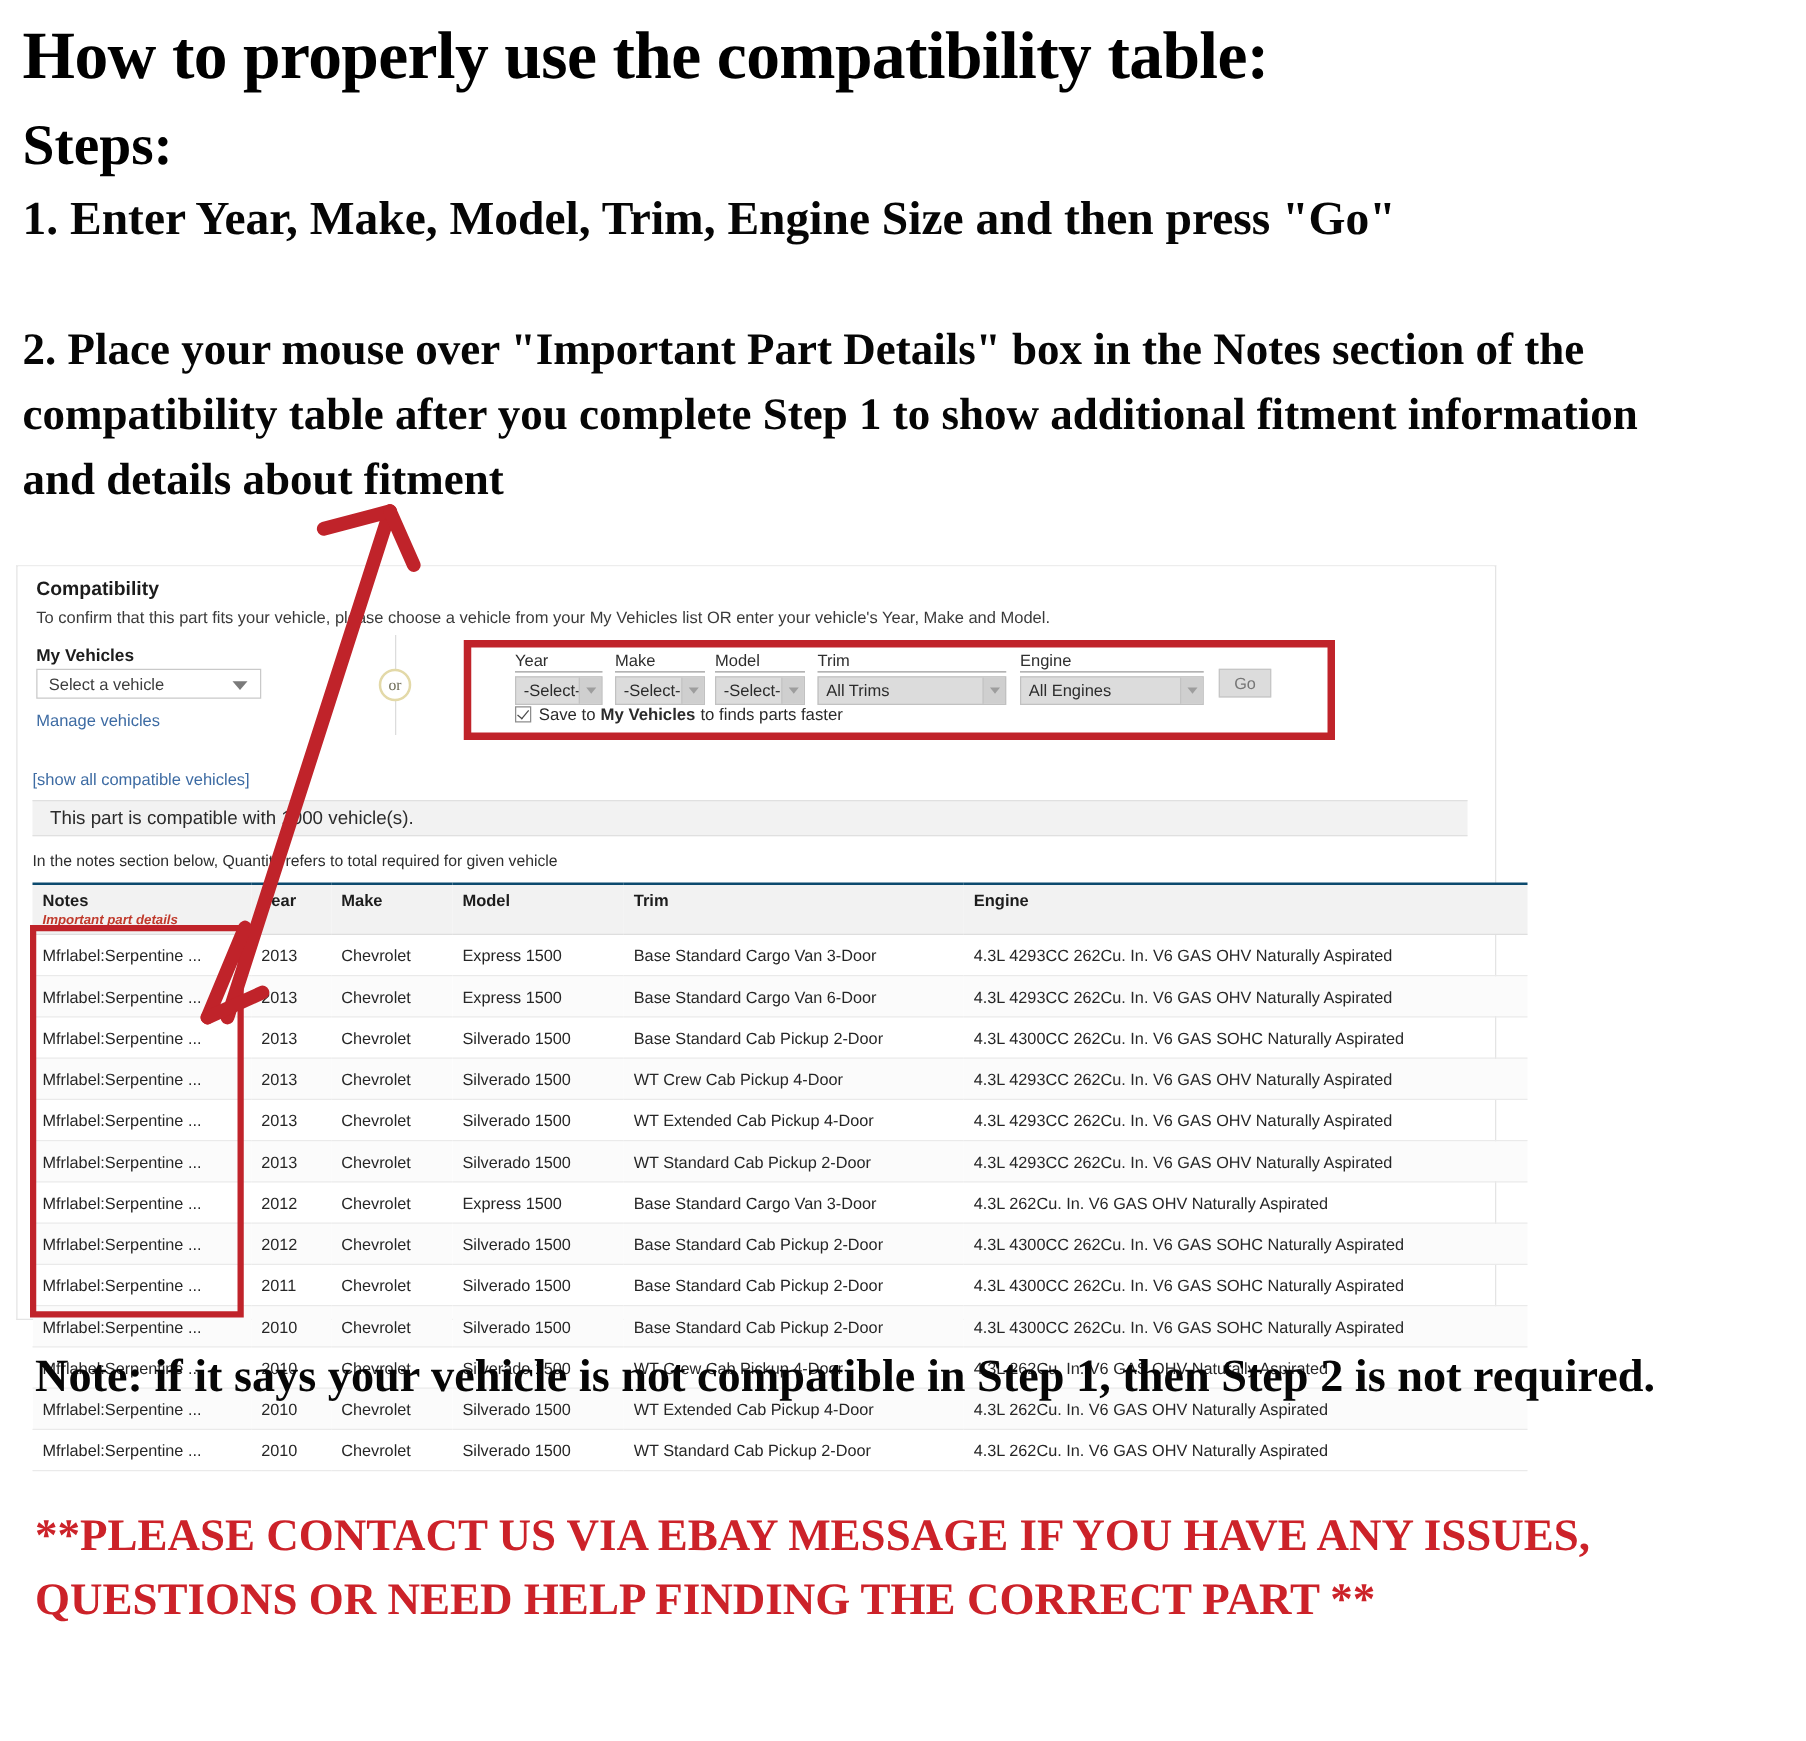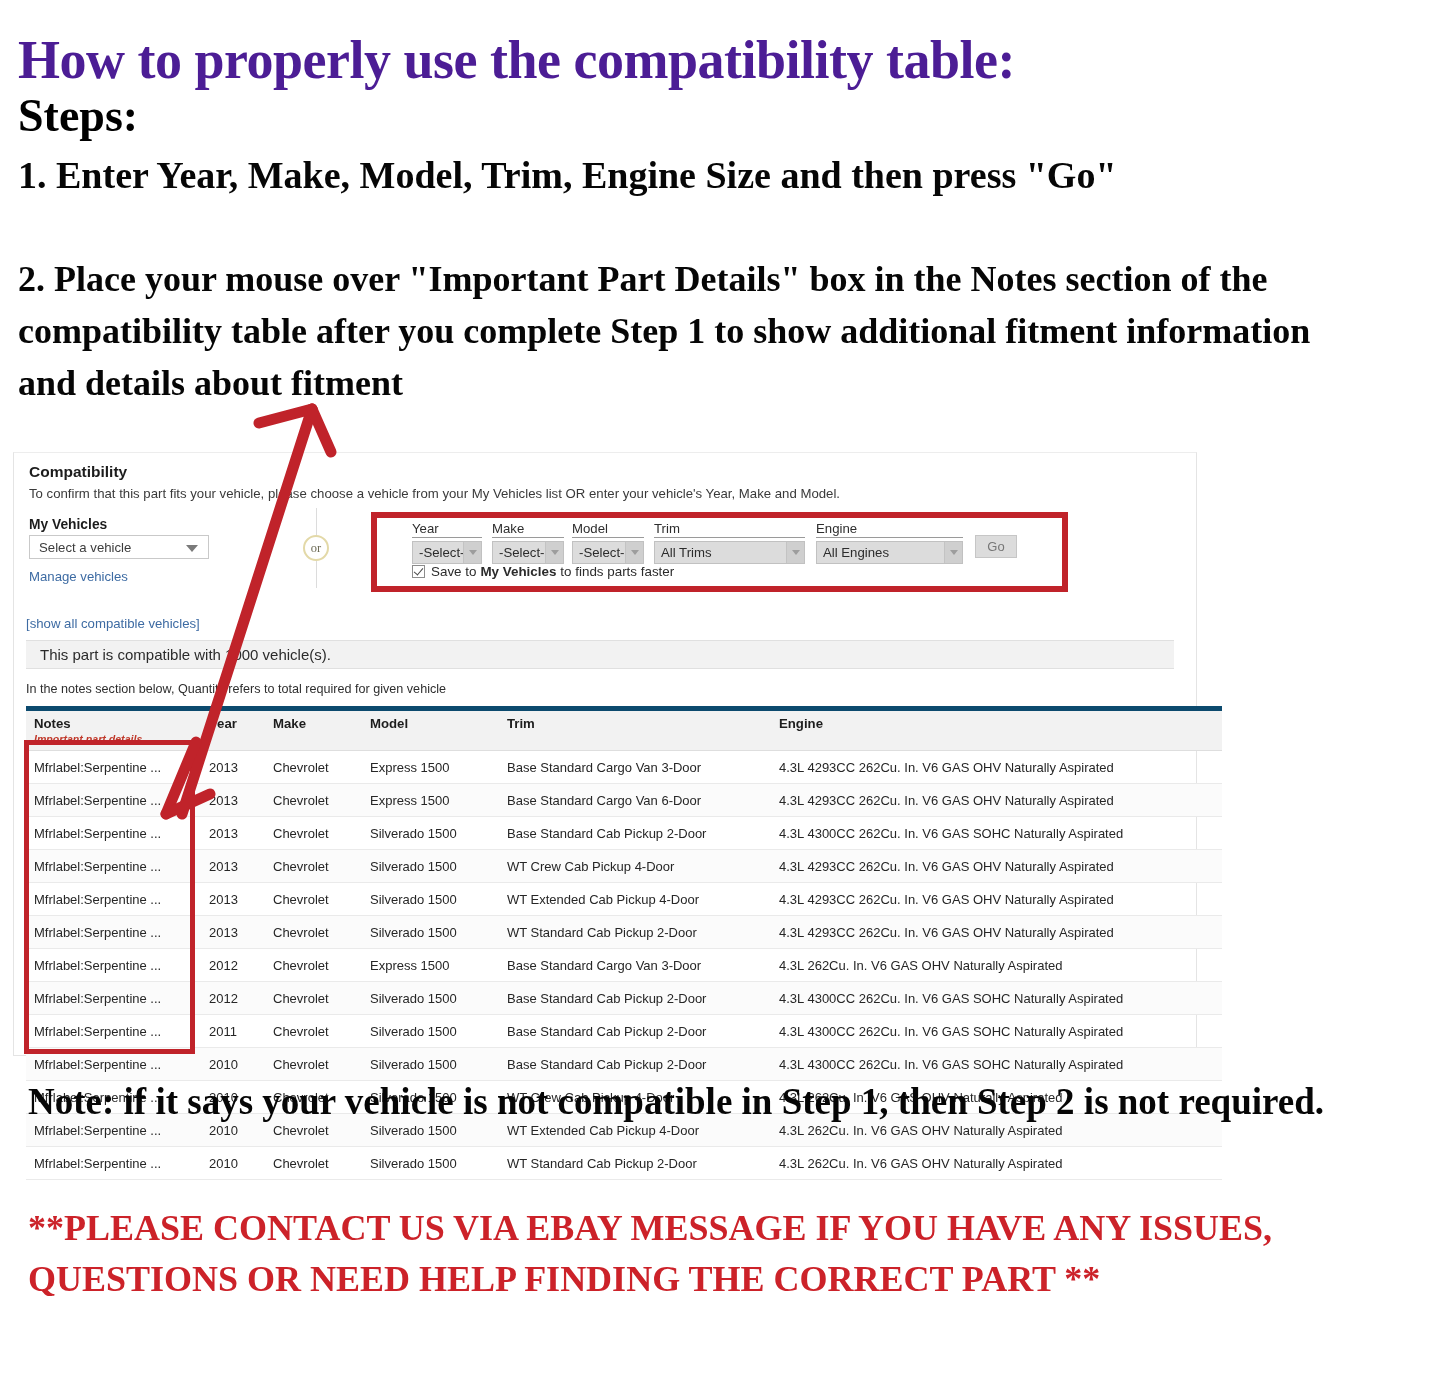--- a/index.html
+++ b/index.html
@@ -12,27 +12,27 @@
     height: 1393px;
     position: relative;
     font-family: "Liberation Sans", sans-serif;
     overflow: hidden;
   }
 
   
   .headline {
     position: absolute;
     left: 18px;
-    top: 32px;
+    top: 16px;
     width: 1380px;
     font-family: "Liberation Serif", serif;
     font-weight: bold;
     font-size: 54px;
     line-height: 1.05;
-    color: #4c1d95;
+    color: #000000;
     letter-spacing: -0.5px;
     white-space: nowrap;
   }
   .steps-label {
     position: absolute;
     left: 18px;
     top: 92px;
     font-family: "Liberation Serif", serif;
     font-weight: bold;
     font-size: 46px;
@@ -310,21 +310,21 @@
     left: 26px;
     top: 706px;
     width: 1148px;
     border-collapse: collapse;
     table-layout: fixed;
     font-size: 13px;
     color: #262626;
   }
   .fit-table th {
     background: #f2f2f2;
-    border-top: 5px solid #0c4a6e;
+    border-top: 2px solid #0c4a6e;
     border-bottom: 1px solid #dedede;
     text-align: left;
     font-weight: bold;
     font-size: 13.2px;
     color: #1d1d1d;
     padding: 5px 0 5px 8px;
     height: 28px;
     vertical-align: top;
   }
   .fit-table th .sub {

